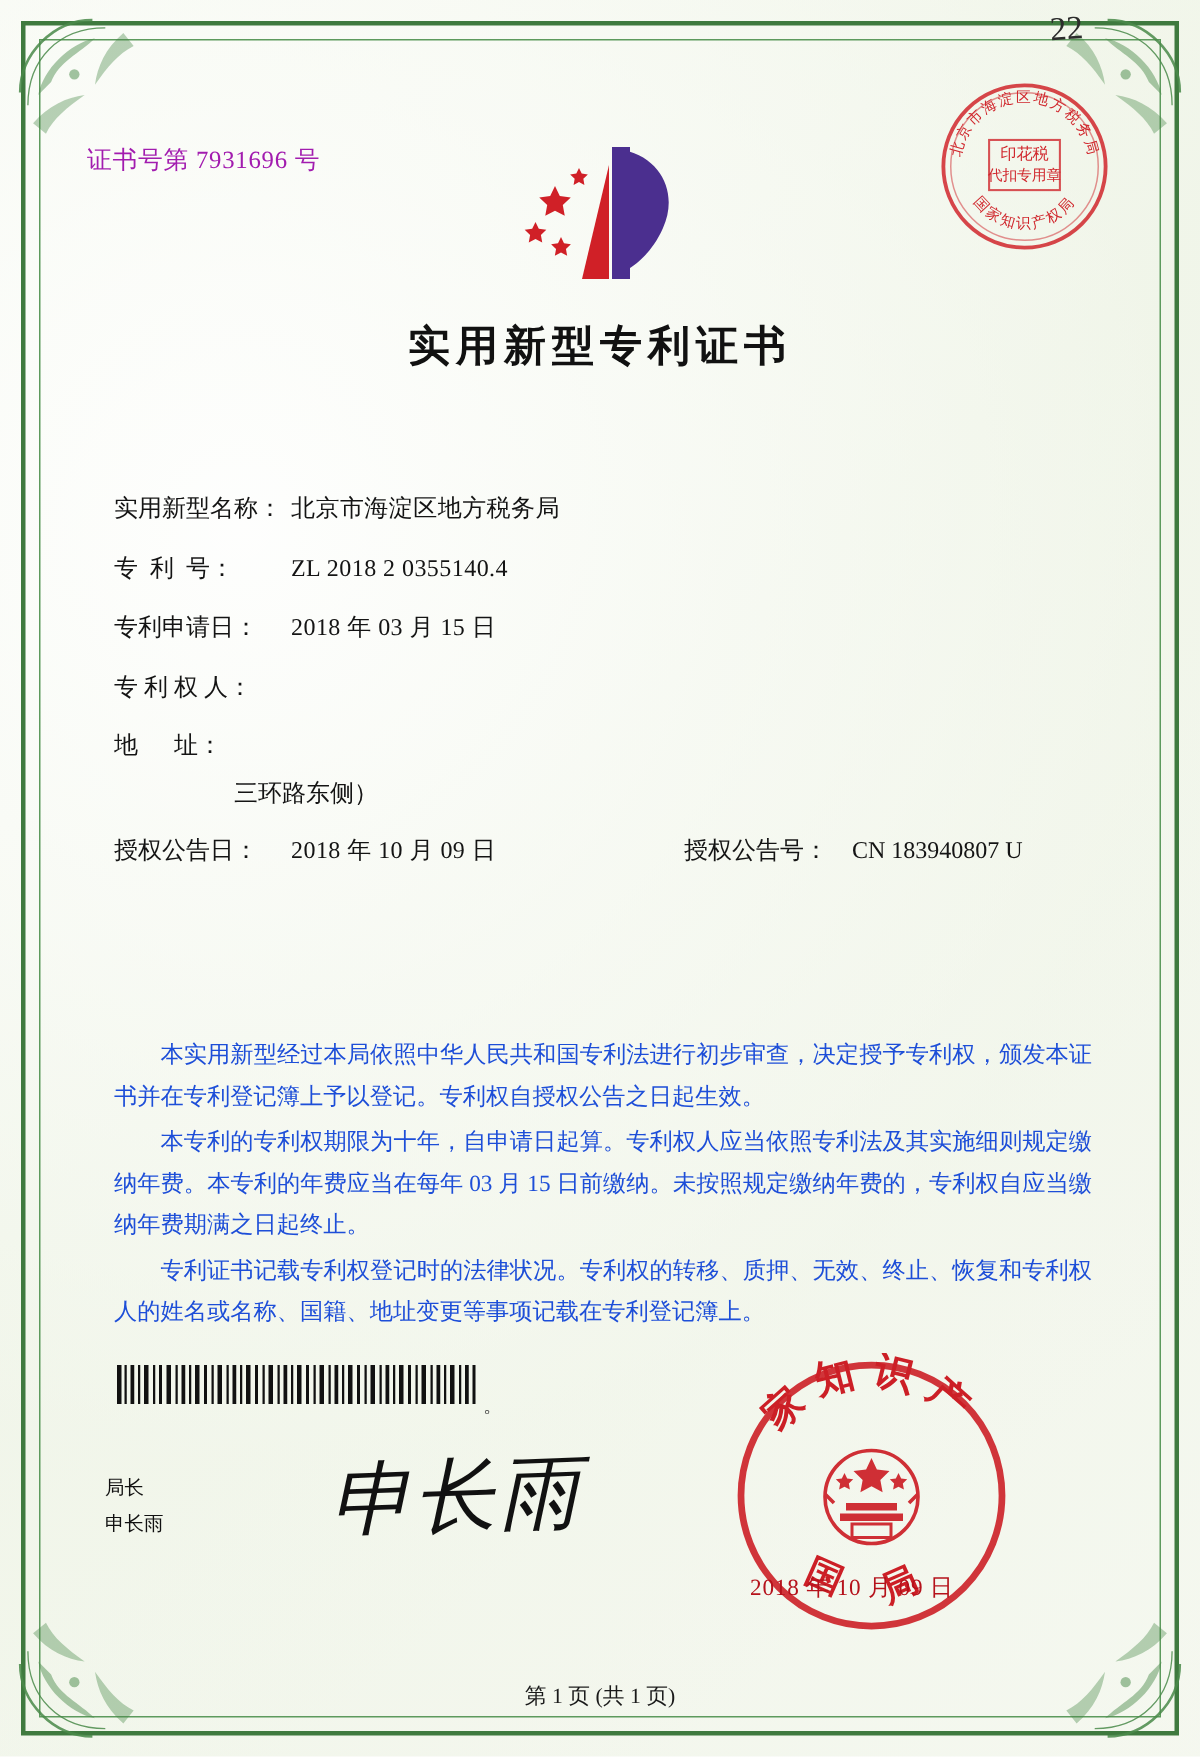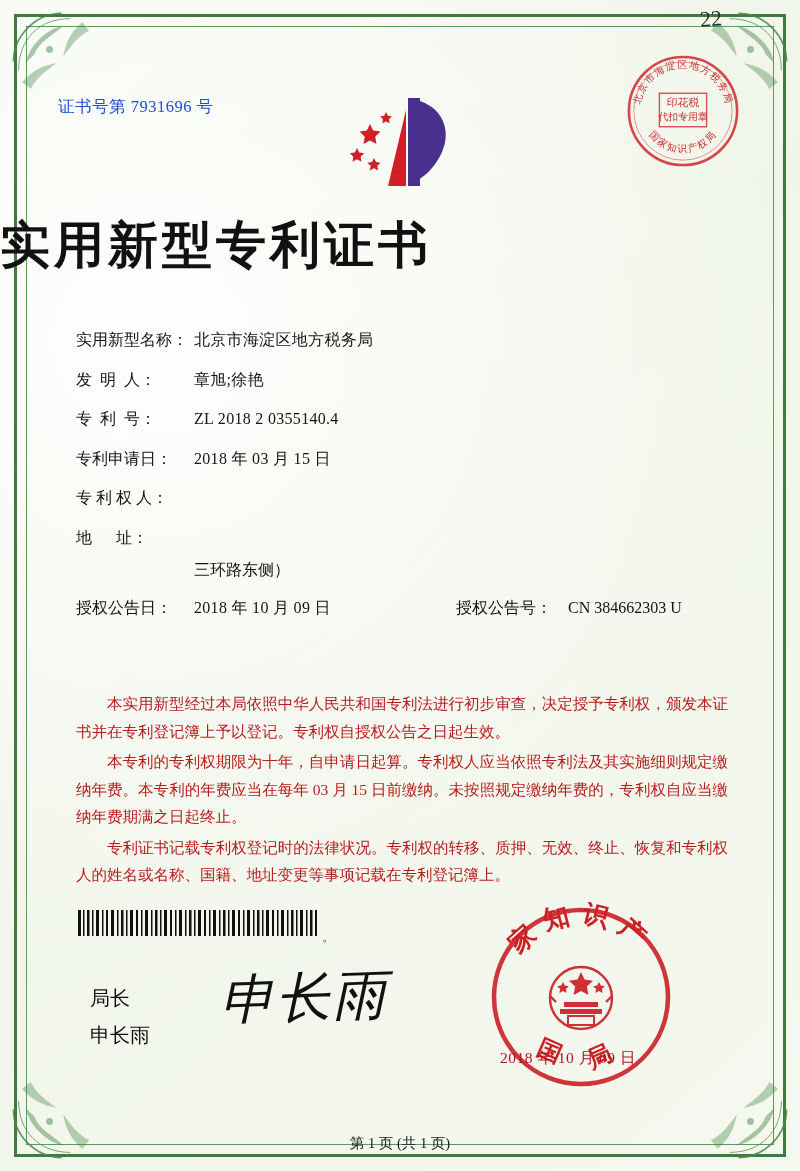--- a/index.html
+++ b/index.html
@@ -62,21 +62,21 @@
     color: #2d2d2d;
     transform: rotate(-4deg);
   }
 
   
   #cert-no {
     position: absolute;
     left: 58px;
     top: 96px;
     font-size: 16.5px;
-    color: #1d4ed8;
+    color: #a21caf;
     letter-spacing: .5px;
   }
 
   
   #logo {
     position: absolute;
     left: 330px;
     top: 86px;
     width: 130px;
     height: 110px;
@@ -90,21 +90,22 @@
     width: 118px;
     height: 118px;
   }
 
   
   #doc-title {
     position: absolute;
     top: 212px;
     left: 0;
     width: 100%;
-    font-size: 50px;
+    text-align: center;
+    font-size: 28px;
     font-weight: bold;
     letter-spacing: 4px;
     color: #111;
     font-family: "Liberation Serif", "DejaVu Serif", serif;
   }
 
   
   #fields {
     position: absolute;
     left: 76px;
@@ -124,21 +125,21 @@
     flex: 0 0 118px;
     white-space: pre;
     letter-spacing: 0px;
   }
   .field-value {
     flex: 1;
     letter-spacing: .3px;
   }
   #addr-line2 {
     margin-top: 6px;
-    margin-left: 118px;
+    margin-left: 80px;
     margin-bottom: 22px;
     font-size: 16px;
   }
   
   .field-row.dual .field-value { flex: 0 0 262px; }
   .dual-right {
     display: flex;
     align-items: flex-start;
   }
   .dual-right .field-label2 {
@@ -147,21 +148,21 @@
   }
 
   
   #body-text {
     position: absolute;
     left: 76px;
     top: 690px;
     width: 652px;
     font-size: 15.5px;
     line-height: 1.78;
-    color: #b91c1c;
+    color: #1d4ed8;
     text-align: justify;
   }
   #body-text p {
     margin: 0 0 3px 0;
     text-indent: 2em;
   }
 
   
   #barcode {
     position: absolute;
@@ -174,23 +175,23 @@
     position: absolute;
     left: 322px;
     top: 928px;
     font-size: 13px;
     color: #333;
   }
 
   
   #sig-block {
     position: absolute;
-    left: 90px;
+    left: 70px;
     top: 980px;
-    font-size: 20px;
+    font-size: 13px;
     color: #111;
     line-height: 1.85;
   }
   #signature {
     position: absolute;
     left: 220px;
     top: 962px;
     font-size: 54px;
     font-family: "DejaVu Serif", serif;
     font-style: italic;
@@ -213,21 +214,21 @@
     top: 1048px;
     font-size: 15.5px;
     color: #b5121b;
     letter-spacing: .5px;
   }
 
   
   #footer {
     position: absolute;
     left: 0;
-    bottom: 18px;
+    bottom: 31px;
     width: 100%;
     text-align: center;
     font-size: 14.5px;
     color: #1a1a1a;
   }
 </style>
 </head>
 <body>
 
 <div id="page">
@@ -319,24 +320,20 @@
 
   <div id="doc-title">实用新型专利证书</div>
 
   <div id="fields">
 
     <div class="field-row">
       <div class="field-label">实用新型名称：</div>
       <div class="field-value">北京市海淀区地方税务局</div>
     </div>
 
-    <div class="field-row">
-      <div class="field-label">发  明  人：</div>
-      <div class="field-value">章旭;徐艳</div>
-    </div>
 
     <div class="field-row">
       <div class="field-label">专  利  号：</div>
       <div class="field-value">ZL 2018 2 0355140.4</div>
     </div>
 
     <div class="field-row">
       <div class="field-label">专利申请日：</div>
       <div class="field-value">2018 年 03 月 15 日</div>
     </div>
@@ -348,21 +345,21 @@
     <div class="field-row" style="margin-bottom:16px">
       <div class="field-label">地      址：</div>
     </div>
     <div id="addr-line2">三环路东侧）</div>
 
     <div class="field-row dual">
       <div class="field-label">授权公告日：</div>
       <div class="field-value">2018 年 10 月 09 日</div>
       <div class="dual-right">
         <div class="field-label2">授权公告号：</div>
-        <div>CN 384662303 U</div>
+        <div>CN 183940807 U</div>
       </div>
     </div>
 
   </div>
 
   <div id="body-text">
     <p>本实用新型经过本局依照中华人民共和国专利法进行初步审查，决定授予专利权，颁发本证书并在专利登记簿上予以登记。专利权自授权公告之日起生效。</p>
     <p>本专利的专利权期限为十年，自申请日起算。专利权人应当依照专利法及其实施细则规定缴纳年费。本专利的年费应当在每年 03 月 15 日前缴纳。未按照规定缴纳年费的，专利权自应当缴纳年费期满之日起终止。</p>
     <p>专利证书记载专利权登记时的法律状况。专利权的转移、质押、无效、终止、恢复和专利权人的姓名或名称、国籍、地址变更等事项记载在专利登记簿上。</p>
   </div>

